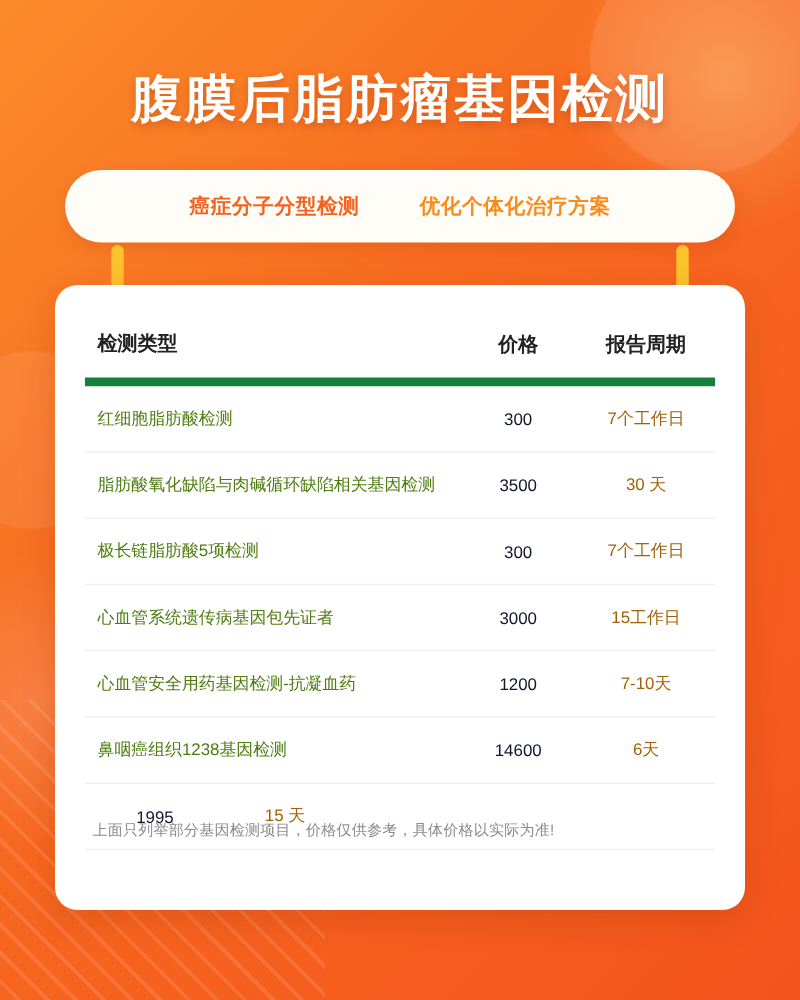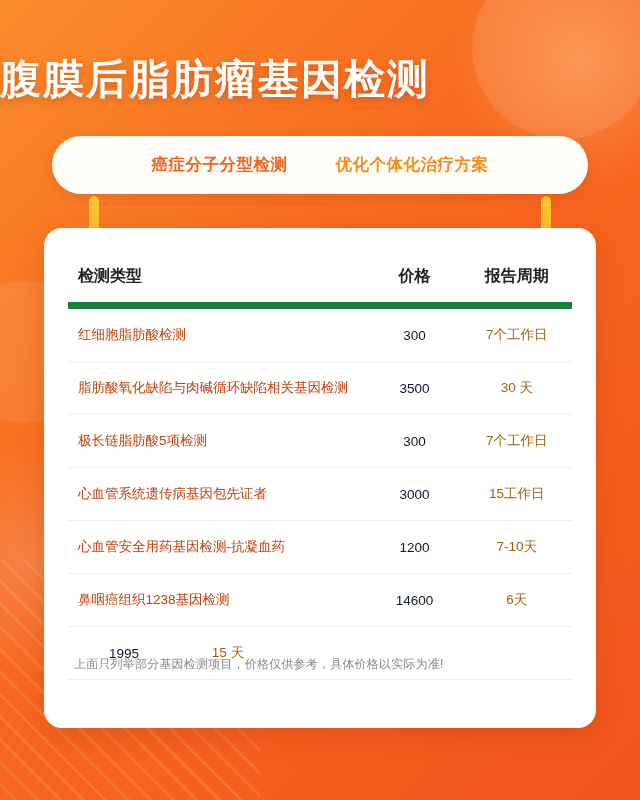--- a/index.html
+++ b/index.html
@@ -56,20 +56,21 @@
     height: 240px;
     border-radius: 50%;
     background: radial-gradient(circle, rgba(255,255,255,0.16) 0%, rgba(255,255,255,0) 70%);
   }
 
   .title {
     position: absolute;
     top: 52px;
     left: 0;
     width: 640px;
+    text-align: center;
     color: #ffffff;
     font-size: 41px;
     font-weight: bold;
     letter-spacing: 2px;
     text-shadow: 0 3px 7px rgba(150,40,0,0.32);
   }
 
   .subtitle-bar {
     position: absolute;
     top: 136px;
@@ -142,21 +143,21 @@
   .row.header {
     border-bottom: 7px solid #15803d;
     height: 52px;
   }
   .row.data {
     min-height: 52px;
   }
   .c-type {
     width: 296px;
     font-size: 13.5px;
-    color: #c2410c;
+    color: #4d7c0f;
     line-height: 1.7;
     padding: 10px 10px 10px 6px;
     box-sizing: border-box;
   }
   .c-price {
     width: 104px;
     text-align: center;
     font-size: 13.5px;
     color: #0f172a;
   }

